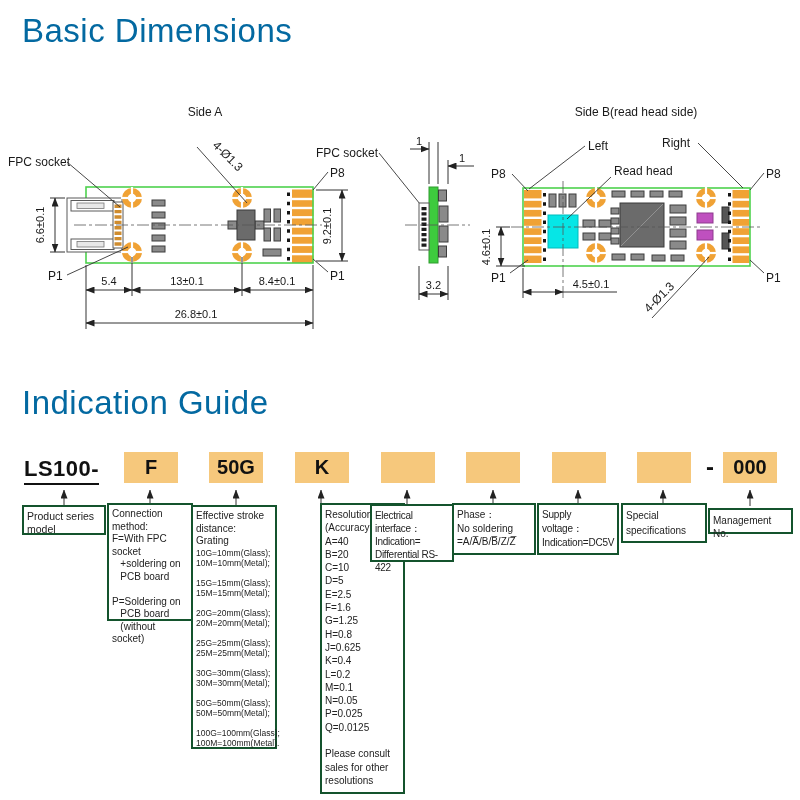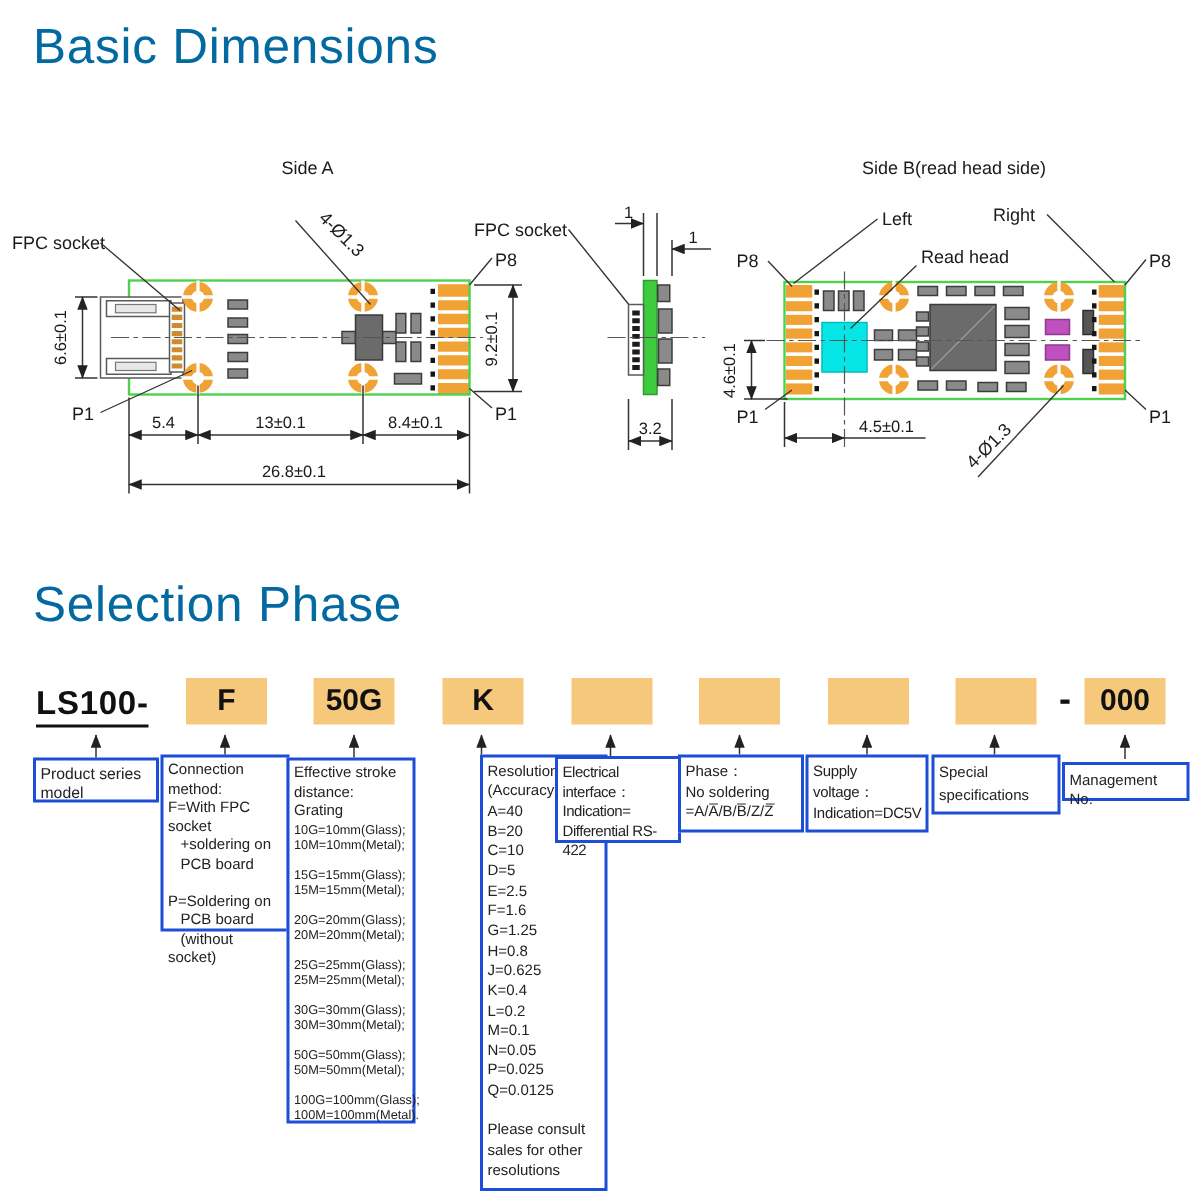--- a/index.html
+++ b/index.html
@@ -23,40 +23,40 @@
   .pindash{stroke:#151515;stroke-width:3;stroke-dasharray:3.5 5.7;}
   .mag{fill:var(--component-magenta);stroke:#8e3a8e;}
   .cyanc{fill:var(--readhead-cyan);stroke:#00bcbc;}
   .holec{fill:var(--pad-orange);}
   .codebox{position:absolute;top:452px;width:54px;height:31px;background:var(--code-orange);
     display:flex;align-items:center;justify-content:center;font-weight:bold;font-size:20px;color:#111;}
   .prefix{position:absolute;left:24px;top:456px;font-size:22px;font-weight:bold;
     border-bottom:2px solid #111;padding-bottom:1px;letter-spacing:.5px;}
   .sepdash{position:absolute;left:699px;top:452px;width:22px;height:31px;font-size:24px;font-weight:bold;
     text-align:center;line-height:29px;}
-  .desc{position:absolute;box-sizing:border-box;border:2px solid #1d4ed8;background:#fff;
+  .desc{position:absolute;box-sizing:border-box;border:2px solid #14532d;background:#fff;
     font-size:10px;line-height:12.5px;padding:3px 3px;white-space:pre-wrap;color:#222;}
   #d-product{left:22px;top:505px;width:84px;height:30px;font-size:10.5px;}
   #d-connection{left:107px;top:503px;width:86px;height:118px;}
   #d-stroke{left:191px;top:505px;width:86px;height:244px;}
   #d-stroke .items{font-size:8.5px;line-height:10px;display:block;}
   #d-resolution{left:280px;top:503px;width:85px;height:291px;line-height:13.3px;margin-left:40px;}
   #d-electrical{left:370px;top:504px;width:84px;height:58px;line-height:13px;letter-spacing:-.3px;}
   #d-phase{left:452px;top:503px;width:84px;height:52px;line-height:13.5px;}
   #d-supply{left:537px;top:503px;width:82px;height:52px;line-height:14px;letter-spacing:-.2px;}
   #d-special{left:621px;top:503px;width:86px;height:40px;line-height:15px;}
   #d-management{left:708px;top:508px;width:85px;height:26px;padding-top:5px;}
 </style>
 </head>
 <body>
 
 <div class="page">
 
   <h1 id="t-basic">Basic Dimensions</h1>
-  <h1 id="t-sel">Selection Phase</h1>
+  <h1 id="t-sel">Indication Guide</h1>
 
   <svg style="top:0" width="800" height="380" viewBox="0 0 800 380">
     <defs>
       <marker id="arr" markerWidth="9" markerHeight="7" refX="8.5" refY="3.5" orient="auto-start-reverse" markerUnits="userSpaceOnUse">
         <path d="M0,0L9,3.5L0,7Z" fill="#222"></path>
       </marker>
       <g id="hole">
         <circle r="10" class="holec"></circle>
         <circle r="4.2" fill="#fff"></circle>
         <line x1="-11" x2="11" y1="0" y2="0" stroke="#fff" stroke-width="2.2"></line>

